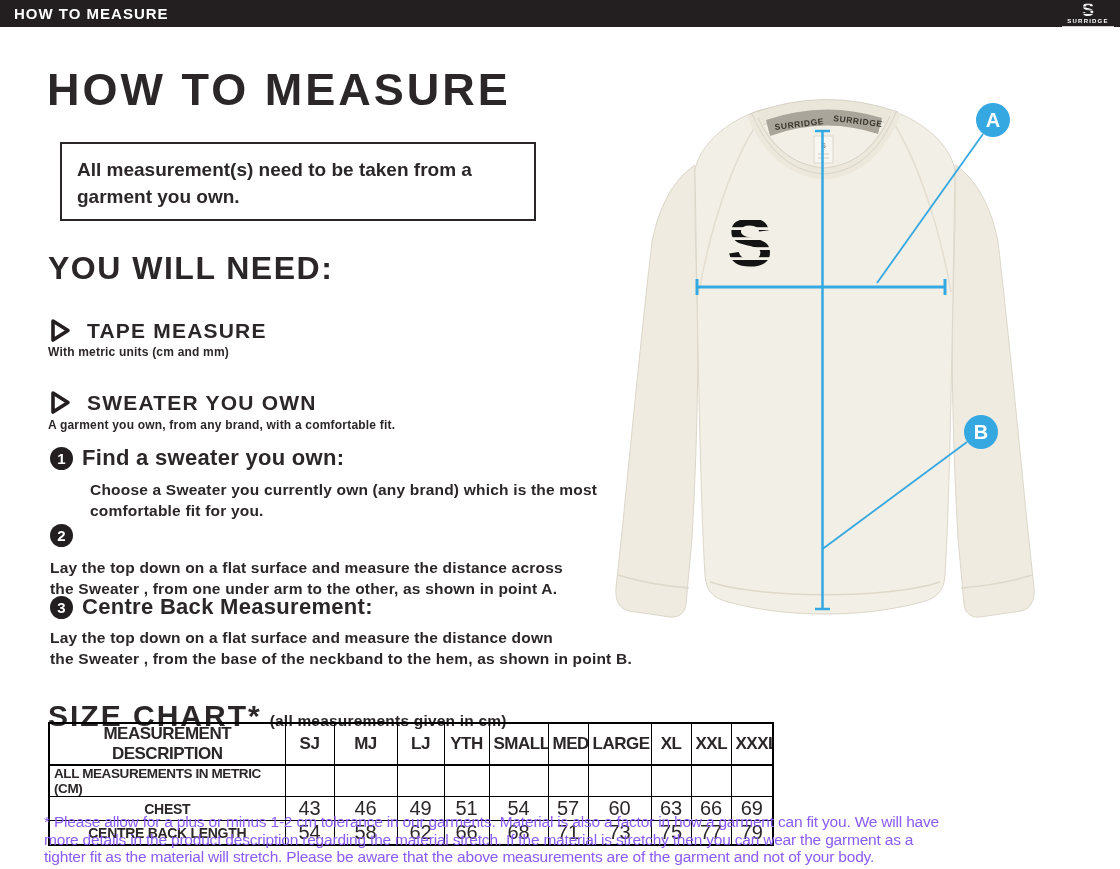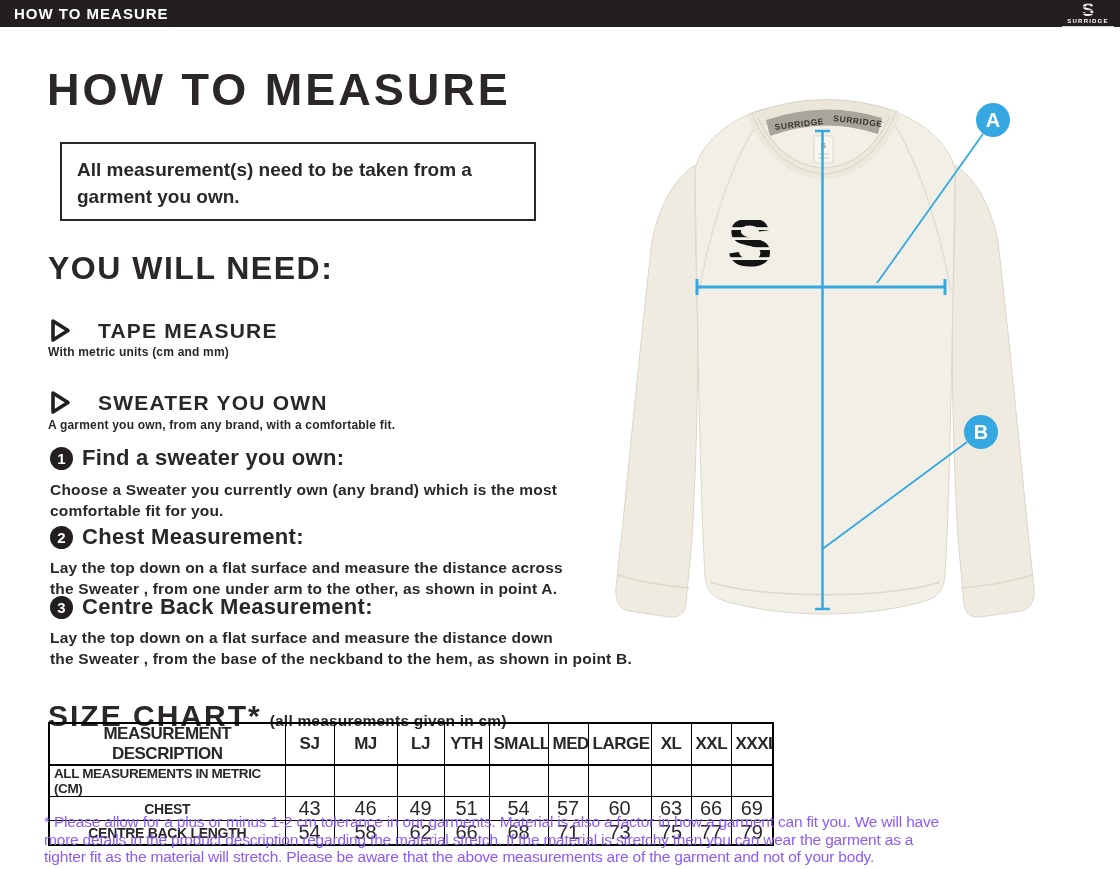--- a/index.html
+++ b/index.html
@@ -16,21 +16,21 @@
   .brand-name{display:block;color:#fff;font-size:6px;font-weight:bold;letter-spacing:1.2px;
        border-bottom:1px solid #cfcfcf;padding-bottom:2px;}
 
   
   .h1{left:47px;top:64px;font-size:45px;font-weight:bold;letter-spacing:3px;color:#2b2728;}
   .notice{left:48px;top:142px;width:476px;height:79px;box-sizing:border-box;
        border:2.5px solid #2b2728;padding:12px 15px;font-size:19px;line-height:27px;
        font-weight:bold;white-space:pre-line;margin-left:12px;}
   .h2{left:48px;top:250px;font-size:32px;font-weight:bold;letter-spacing:1.5px;}
 
-  .need-row{display:flex;align-items:center;gap:27px;left:50px;}
+  .need-row{display:flex;align-items:center;gap:16px;left:50px;}
   .need-title{font-size:21px;font-weight:bold;letter-spacing:1.2px;}
   .need-desc{left:48px;font-size:12px;font-weight:bold;letter-spacing:.2px;}
 
   .step-head{display:flex;align-items:center;gap:9px;left:50px;}
   .step-num{width:23px;height:23px;border-radius:50%;background:#231f20;color:#fff;
        font-size:15px;font-weight:bold;display:flex;align-items:center;justify-content:center;flex:none;}
   .step-title{font-size:22px;font-weight:bold;letter-spacing:.3px;}
   .step-body{left:50px;font-size:15.5px;font-weight:bold;line-height:21px;
        letter-spacing:.2px;white-space:pre-line;}
 
@@ -94,26 +94,25 @@
     <polygon points="3,3 18,12.5 3,22" fill="none" stroke="#231f20" stroke-width="3.6" stroke-linejoin="round"></polygon>
   </svg>
   <span class="need-title">SWEATER YOU OWN</span>
 </div>
 <div class="abs need-desc" style="top:418px;">A garment you own, from any brand, with a comfortable fit.</div>
 
 <div class="abs step-head" style="top:445px;">
   <span class="step-num">1</span>
   <span class="step-title">Find a sweater you own:</span>
 </div>
-<div class="abs step-body" style="top:479px;">Choose a Sweater you currently own (any brand) which is the most
+<div class="abs step-body" style="top:479px;margin-left:40px;">Choose a Sweater you currently own (any brand) which is the most
 comfortable fit for you.</div>
 
 <div class="abs step-head" style="top:524px;">
   <span class="step-num">2</span>
-  <span class="step-title">Chest Measurement:</span>
 </div>
 <div class="abs step-body" style="top:557px;">Lay the top down on a flat surface and measure the distance across
 the Sweater , from one under arm to the other, as shown in point A.</div>
 
 <div class="abs step-head" style="top:594px;">
   <span class="step-num">3</span>
   <span class="step-title">Centre Back Measurement:</span>
 </div>
 <div class="abs step-body" style="top:627px;">Lay the top down on a flat surface and measure the distance down
 the Sweater , from the base of the neckband to the hem, as shown in point B.</div>

